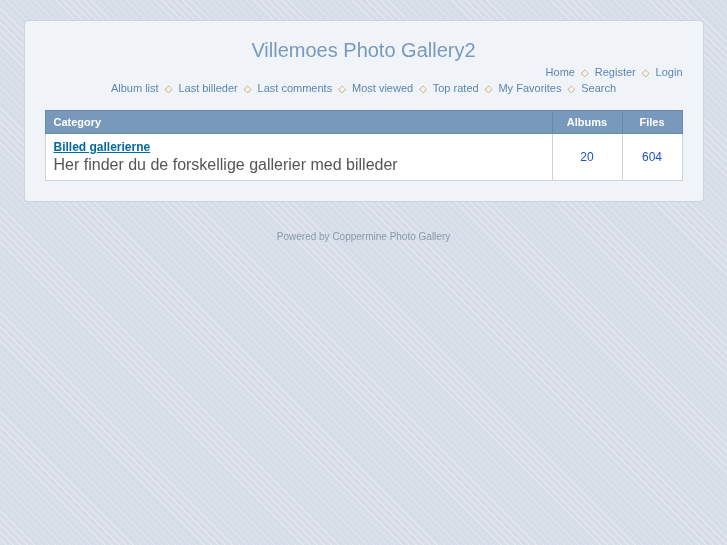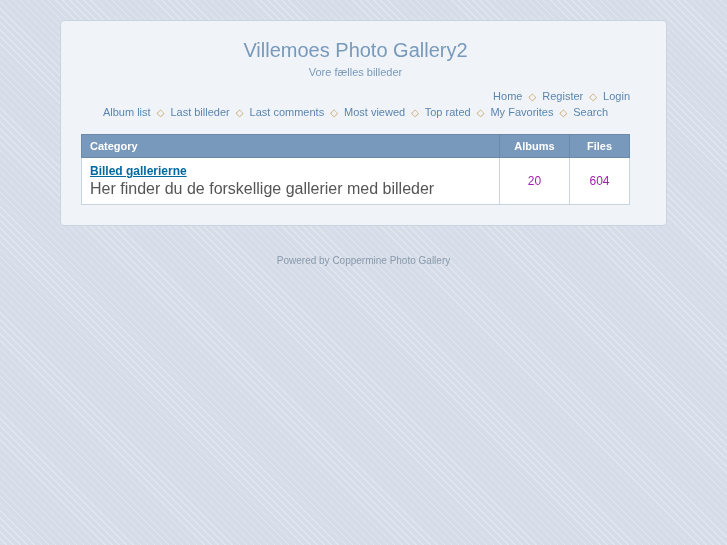--- a/index.html
+++ b/index.html
@@ -21,25 +21,25 @@
       );
       font-family: Verdana, Geneva, Arial, sans-serif;
       font-size: 12px;
       display: flex;
       flex-direction: column;
       align-items: center;
       padding: 20px;
     }
 
     .main-container {
-      width: 607px;
+      width: 680px;
       background-color: #f0f4f8;
       border: 1px solid #c8d4e0;
       border-radius: 4px;
-      padding: 18px 36px 20px 20px;
+      padding: 18px 20px 20px 20px;
     }
 
     .site-title {
       text-align: center;
       color: #7899bb;
       font-size: 20px;
       font-weight: normal;
       margin-bottom: 4px;
     }
 
@@ -111,21 +111,21 @@
     .table-row td {
       padding: 6px 8px;
       border: 1px solid #c8d4e0;
       background-color: #ffffff;
       vertical-align: top;
     }
 
     .table-row td.number-cell {
       text-align: center;
       vertical-align: middle;
-      color: #a21caf;
+      color: #1d4ed8;
       font-size: 12px;
     }
 
     .category-name {
       font-weight: bold;
       color: #0369a1;
       font-size: 12px;
       text-decoration: underline;
     }
 
@@ -155,21 +155,20 @@
       color: #8899aa;
       text-decoration: none;
     }
   </style>
 </head>
 <body>
 
 <div class="main-container">
 
   <h1 class="site-title">Villemoes Photo Gallery2</h1>
-  <div class="site-subtitle">Vore fælles billeder</div>
 
   <div class="nav-top">
     <a href="#">Home</a>
     <span class="nav-separator">◇</span>
     <a href="#">Register</a>
     <span class="nav-separator">◇</span>
     <a href="#">Login</a>
   </div>
 
   <div class="nav-bottom">

